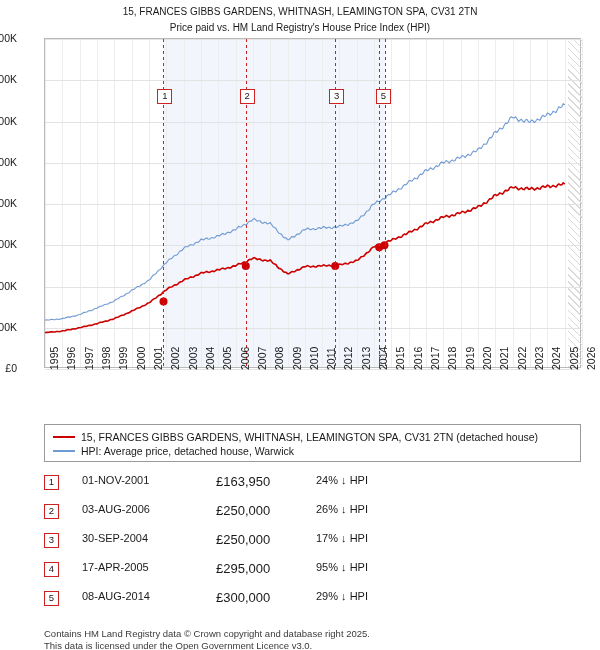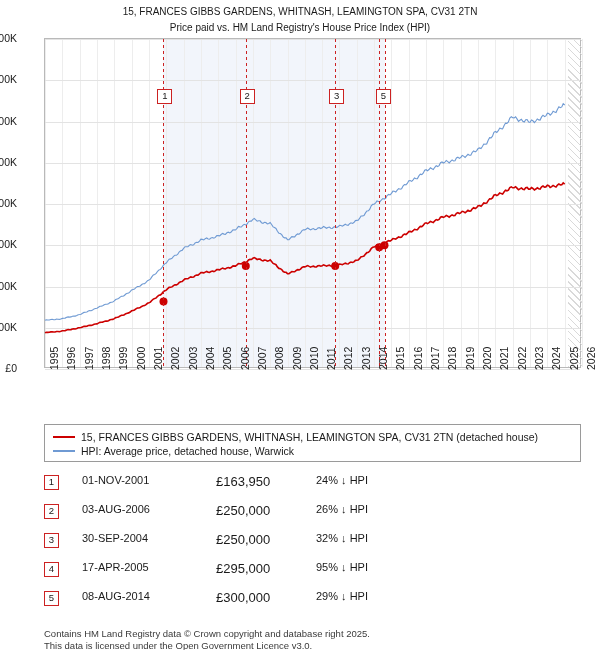--- a/index.html
+++ b/index.html
@@ -219,21 +219,21 @@
       <div class="trow">
         <div class="tbox">2</div>
         <div class="tdate">03-AUG-2006</div>
         <div class="tprice">£250,000</div>
         <div class="tdelta">26% ↓ HPI</div>
       </div>
       <div class="trow">
         <div class="tbox">3</div>
         <div class="tdate">30-SEP-2004</div>
         <div class="tprice">£250,000</div>
-        <div class="tdelta">32% ↓ HPI</div>
+        <div class="tdelta">17% ↓ HPI</div>
       </div>
       <div class="trow">
         <div class="tbox">4</div>
         <div class="tdate">17-APR-2005</div>
         <div class="tprice">£295,000</div>
         <div class="tdelta">95% ↓ HPI</div>
       </div>
       <div class="trow">
         <div class="tbox">5</div>
         <div class="tdate">08-AUG-2014</div>

